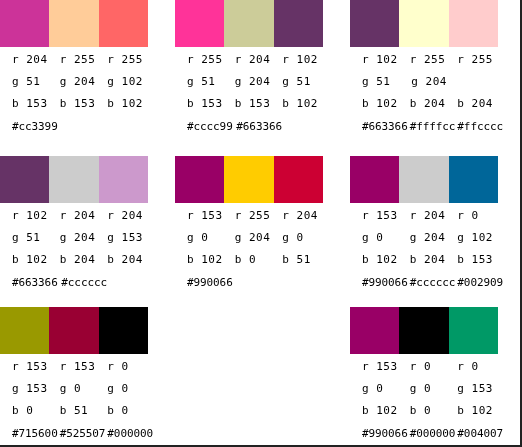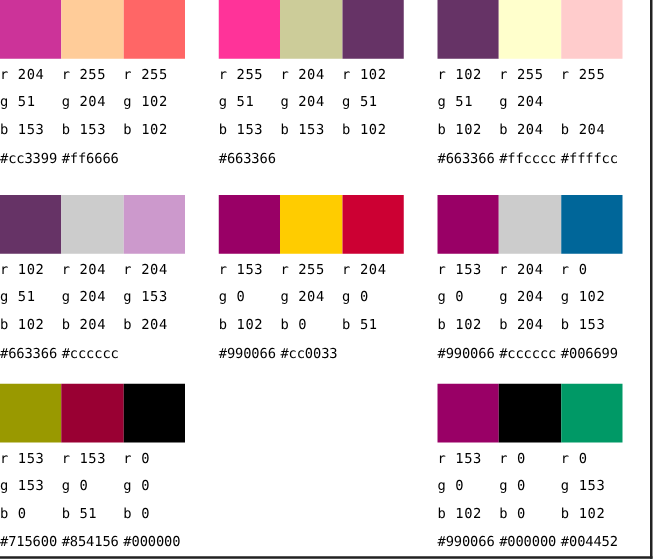--- a/index.html
+++ b/index.html
@@ -71,20 +71,21 @@
   .swatch:nth-child(3) { width: 49.333px; }
 
   .channel-table {
     margin-top: 2px;
     width: 155px;
   }
   .channel-row {
     display: flex;
     height: 22px;
     line-height: 22px;
+    padding-left: 12px;
   }
   .channel-cell {
     width: 49.333px;
     font-size: 11px;
     color: #000000;
     white-space: nowrap;
     letter-spacing: 0.5px;
   }
   .hex-row { height: 24px; line-height: 24px; }
   .hex-cell {
@@ -118,21 +119,20 @@
               <div class="channel-cell">g 204</div>
               <div class="channel-cell">g 102</div>
             </div>
             <div class="channel-row">
               <div class="channel-cell">b 153</div>
               <div class="channel-cell">b 153</div>
               <div class="channel-cell">b 102</div>
             </div>
             <div class="channel-row hex-row">
               <div class="hex-cell">#cc3399</div>
-              <div class="hex-cell">#ff6666</div>
             </div>
           </div>
         </div>
         <div class="palette-card">
           <div class="swatch-strip">
             <div class="swatch" title="#ff3399" style="background: rgb(255, 51, 153);"></div>
             <div class="swatch" title="#cccc99" style="background: rgb(204, 204, 153);"></div>
             <div class="swatch" title="#663366" style="background: rgb(102, 51, 102);"></div>
           </div>
           <div class="channel-table">
@@ -145,20 +145,21 @@
               <div class="channel-cell">g 51</div>
               <div class="channel-cell">g 204</div>
               <div class="channel-cell">g 51</div>
             </div>
             <div class="channel-row">
               <div class="channel-cell">b 153</div>
               <div class="channel-cell">b 153</div>
               <div class="channel-cell">b 102</div>
             </div>
             <div class="channel-row hex-row">
+              <div class="hex-cell">#cccc99</div>
               <div class="hex-cell">#663366</div>
             </div>
           </div>
         </div>
         <div class="palette-card">
           <div class="swatch-strip">
             <div class="swatch" title="#663366" style="background: rgb(102, 51, 102);"></div>
             <div class="swatch" title="#ffffcc" style="background: rgb(255, 255, 204);"></div>
             <div class="swatch" title="#ffcccc" style="background: rgb(255, 204, 204);"></div>
           </div>
@@ -172,22 +173,22 @@
               <div class="channel-cell">g 51</div>
               <div class="channel-cell">g 204</div>
             </div>
             <div class="channel-row">
               <div class="channel-cell">b 102</div>
               <div class="channel-cell">b 204</div>
               <div class="channel-cell">b 204</div>
             </div>
             <div class="channel-row hex-row">
               <div class="hex-cell">#663366</div>
+              <div class="hex-cell">#ffffcc</div>
               <div class="hex-cell">#ffcccc</div>
-              <div class="hex-cell">#ffffcc</div>
             </div>
           </div>
         </div>
       </div>
       <div class="palette-row row-2">
         <div class="palette-card">
           <div class="swatch-strip">
             <div class="swatch" title="#663366" style="background: rgb(102, 51, 102);"></div>
             <div class="swatch" title="#cccccc" style="background: rgb(204, 204, 204);"></div>
             <div class="swatch" title="#cc99cc" style="background: rgb(204, 153, 204);"></div>
@@ -231,21 +232,20 @@
               <div class="channel-cell">g 204</div>
               <div class="channel-cell">g 0</div>
             </div>
             <div class="channel-row">
               <div class="channel-cell">b 102</div>
               <div class="channel-cell">b 0</div>
               <div class="channel-cell">b 51</div>
             </div>
             <div class="channel-row hex-row">
               <div class="hex-cell">#990066</div>
-              <div class="hex-cell">#cc0033</div>
             </div>
           </div>
         </div>
         <div class="palette-card">
           <div class="swatch-strip">
             <div class="swatch" title="#990066" style="background: rgb(153, 0, 102);"></div>
             <div class="swatch" title="#cccccc" style="background: rgb(204, 204, 204);"></div>
             <div class="swatch" title="#006699" style="background: rgb(0, 102, 153);"></div>
           </div>
           <div class="channel-table">
@@ -260,21 +260,21 @@
               <div class="channel-cell">g 102</div>
             </div>
             <div class="channel-row">
               <div class="channel-cell">b 102</div>
               <div class="channel-cell">b 204</div>
               <div class="channel-cell">b 153</div>
             </div>
             <div class="channel-row hex-row">
               <div class="hex-cell">#990066</div>
               <div class="hex-cell">#cccccc</div>
-              <div class="hex-cell">#006699</div>
+              <div class="hex-cell">#002909</div>
             </div>
           </div>
         </div>
       </div>
       <div class="palette-row row-3">
         <div class="palette-card">
           <div class="swatch-strip">
             <div class="swatch" title="#999900" style="background: rgb(153, 153, 0);"></div>
             <div class="swatch" title="#990033" style="background: rgb(153, 0, 51);"></div>
             <div class="swatch" title="#000000" style="background: rgb(0, 0, 0);"></div>
@@ -290,21 +290,21 @@
               <div class="channel-cell">g 0</div>
               <div class="channel-cell">g 0</div>
             </div>
             <div class="channel-row">
               <div class="channel-cell">b 0</div>
               <div class="channel-cell">b 51</div>
               <div class="channel-cell">b 0</div>
             </div>
             <div class="channel-row hex-row">
               <div class="hex-cell">#715600</div>
-              <div class="hex-cell">#854156</div>
+              <div class="hex-cell">#525507</div>
               <div class="hex-cell">#000000</div>
             </div>
           </div>
         </div>
         <div class="palette-card empty"></div>
         <div class="palette-card">
           <div class="swatch-strip">
             <div class="swatch" title="#990066" style="background: rgb(153, 0, 102);"></div>
             <div class="swatch" title="#000000" style="background: rgb(0, 0, 0);"></div>
             <div class="swatch" title="#009966" style="background: rgb(0, 153, 102);"></div>
@@ -321,19 +321,19 @@
               <div class="channel-cell">g 153</div>
             </div>
             <div class="channel-row">
               <div class="channel-cell">b 102</div>
               <div class="channel-cell">b 0</div>
               <div class="channel-cell">b 102</div>
             </div>
             <div class="channel-row hex-row">
               <div class="hex-cell">#990066</div>
               <div class="hex-cell">#000000</div>
-              <div class="hex-cell">#004452</div>
+              <div class="hex-cell">#004007</div>
             </div>
           </div>
         </div>
       </div>
     </div>
 </div>
 
 </body></html>

